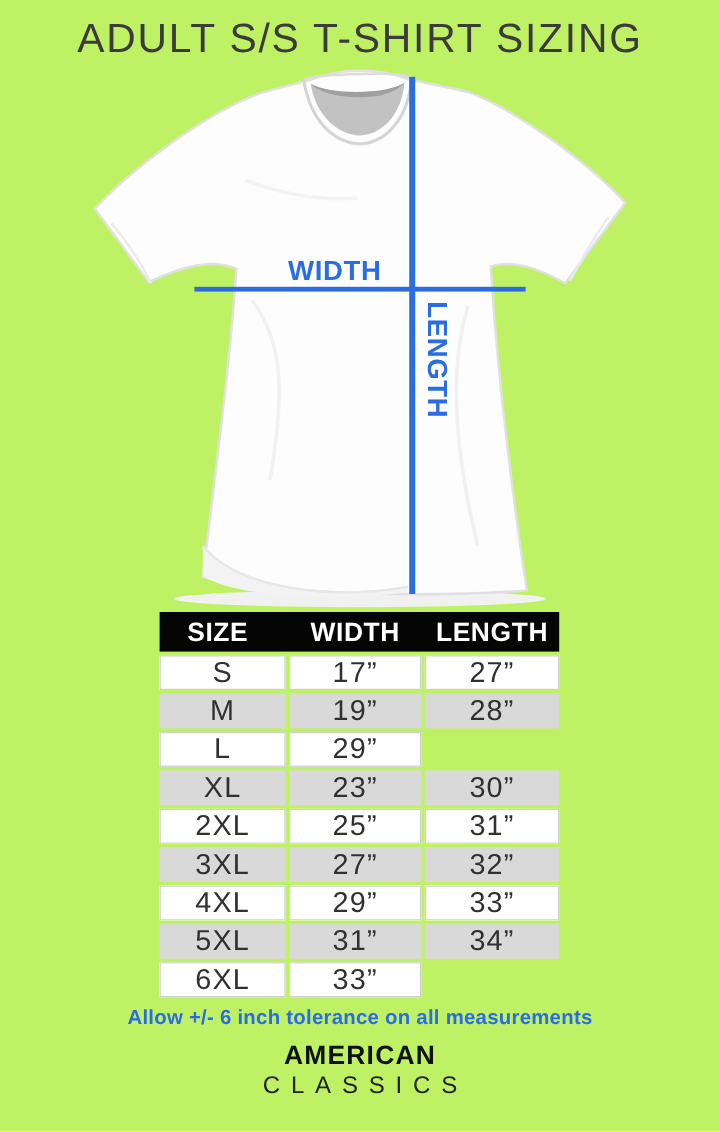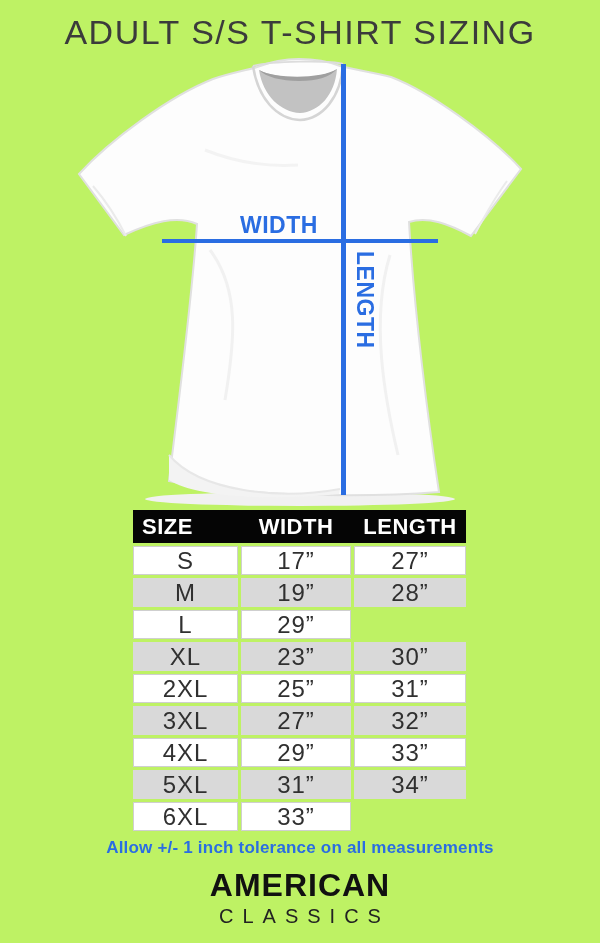--- a/index.html
+++ b/index.html
@@ -34,37 +34,37 @@
     font-size:23px;font-weight:bold;color:var(--accent);letter-spacing:0.5px;
     transform:rotate(90deg);transform-origin:0 0;white-space:nowrap;
   }
 
   .size-table{position:absolute;left:133px;top:510px;width:333px;}
   .thead{
     display:grid;grid-template-columns:105px 110px 112px;gap:3px;
     background:var(--header-bg);height:33px;align-items:center;
   }
   .th{color:#fff;font-size:22px;font-weight:bold;text-align:center;letter-spacing:0.5px;}
-  .th-size{text-align:left;padding-left:9px;}
+  .th-size{text-align:left;padding-left:23px;}
   .tbody{display:flex;flex-direction:column;gap:3px;padding-top:3px;}
   .trow{display:grid;grid-template-columns:105px 110px 112px;gap:3px;height:29px;}
   .td{
     display:flex;align-items:center;justify-content:center;
     font-size:24px;font-weight:400;color:var(--cell-text);letter-spacing:1px;
     background:#fff;box-shadow:inset 0 0 0 1px #cfcfcf;
   }
   .trow.alt .td{background:var(--row-alt);box-shadow:none;}
 
   .tolerance{
     position:absolute;left:0;top:838px;width:600px;text-align:center;
     font-size:17px;font-weight:bold;color:var(--accent);letter-spacing:0.2px;
   }
 
   .brand{position:absolute;left:0;top:867px;width:600px;text-align:center;color:#111;}
-  .brand-name{font-size:32px;font-weight:800;letter-spacing:1px;}
+  .brand-name{font-size:22px;font-weight:800;letter-spacing:1px;}
   .brand-subtitle{font-size:20px;font-weight:300;letter-spacing:9px;text-indent:9px;margin-top:1px;color:#222;}
 </style>
 </head>
 <body>
 
 <div class="canvas">
 
   <h1 class="page-title">ADULT S/S T-SHIRT SIZING</h1>
 
   <div class="shirt-area">
@@ -155,20 +155,20 @@
         <div class="td">31”</div>
         <div class="td">34”</div>
       </div>
         <div class="trow">
         <div class="td">6XL</div>
         <div class="td">33”</div>
       </div>
       </div>
   </div>
 
-  <div class="tolerance">Allow +/- 1 inch tolerance on all measurements</div>
+  <div class="tolerance">Allow +/- 6 inch tolerance on all measurements</div>
 
   <div class="brand">
     <div class="brand-name">AMERICAN</div>
     <div class="brand-subtitle">CLASSICS</div>
   </div>
 
 </div>
 
 </body></html>

